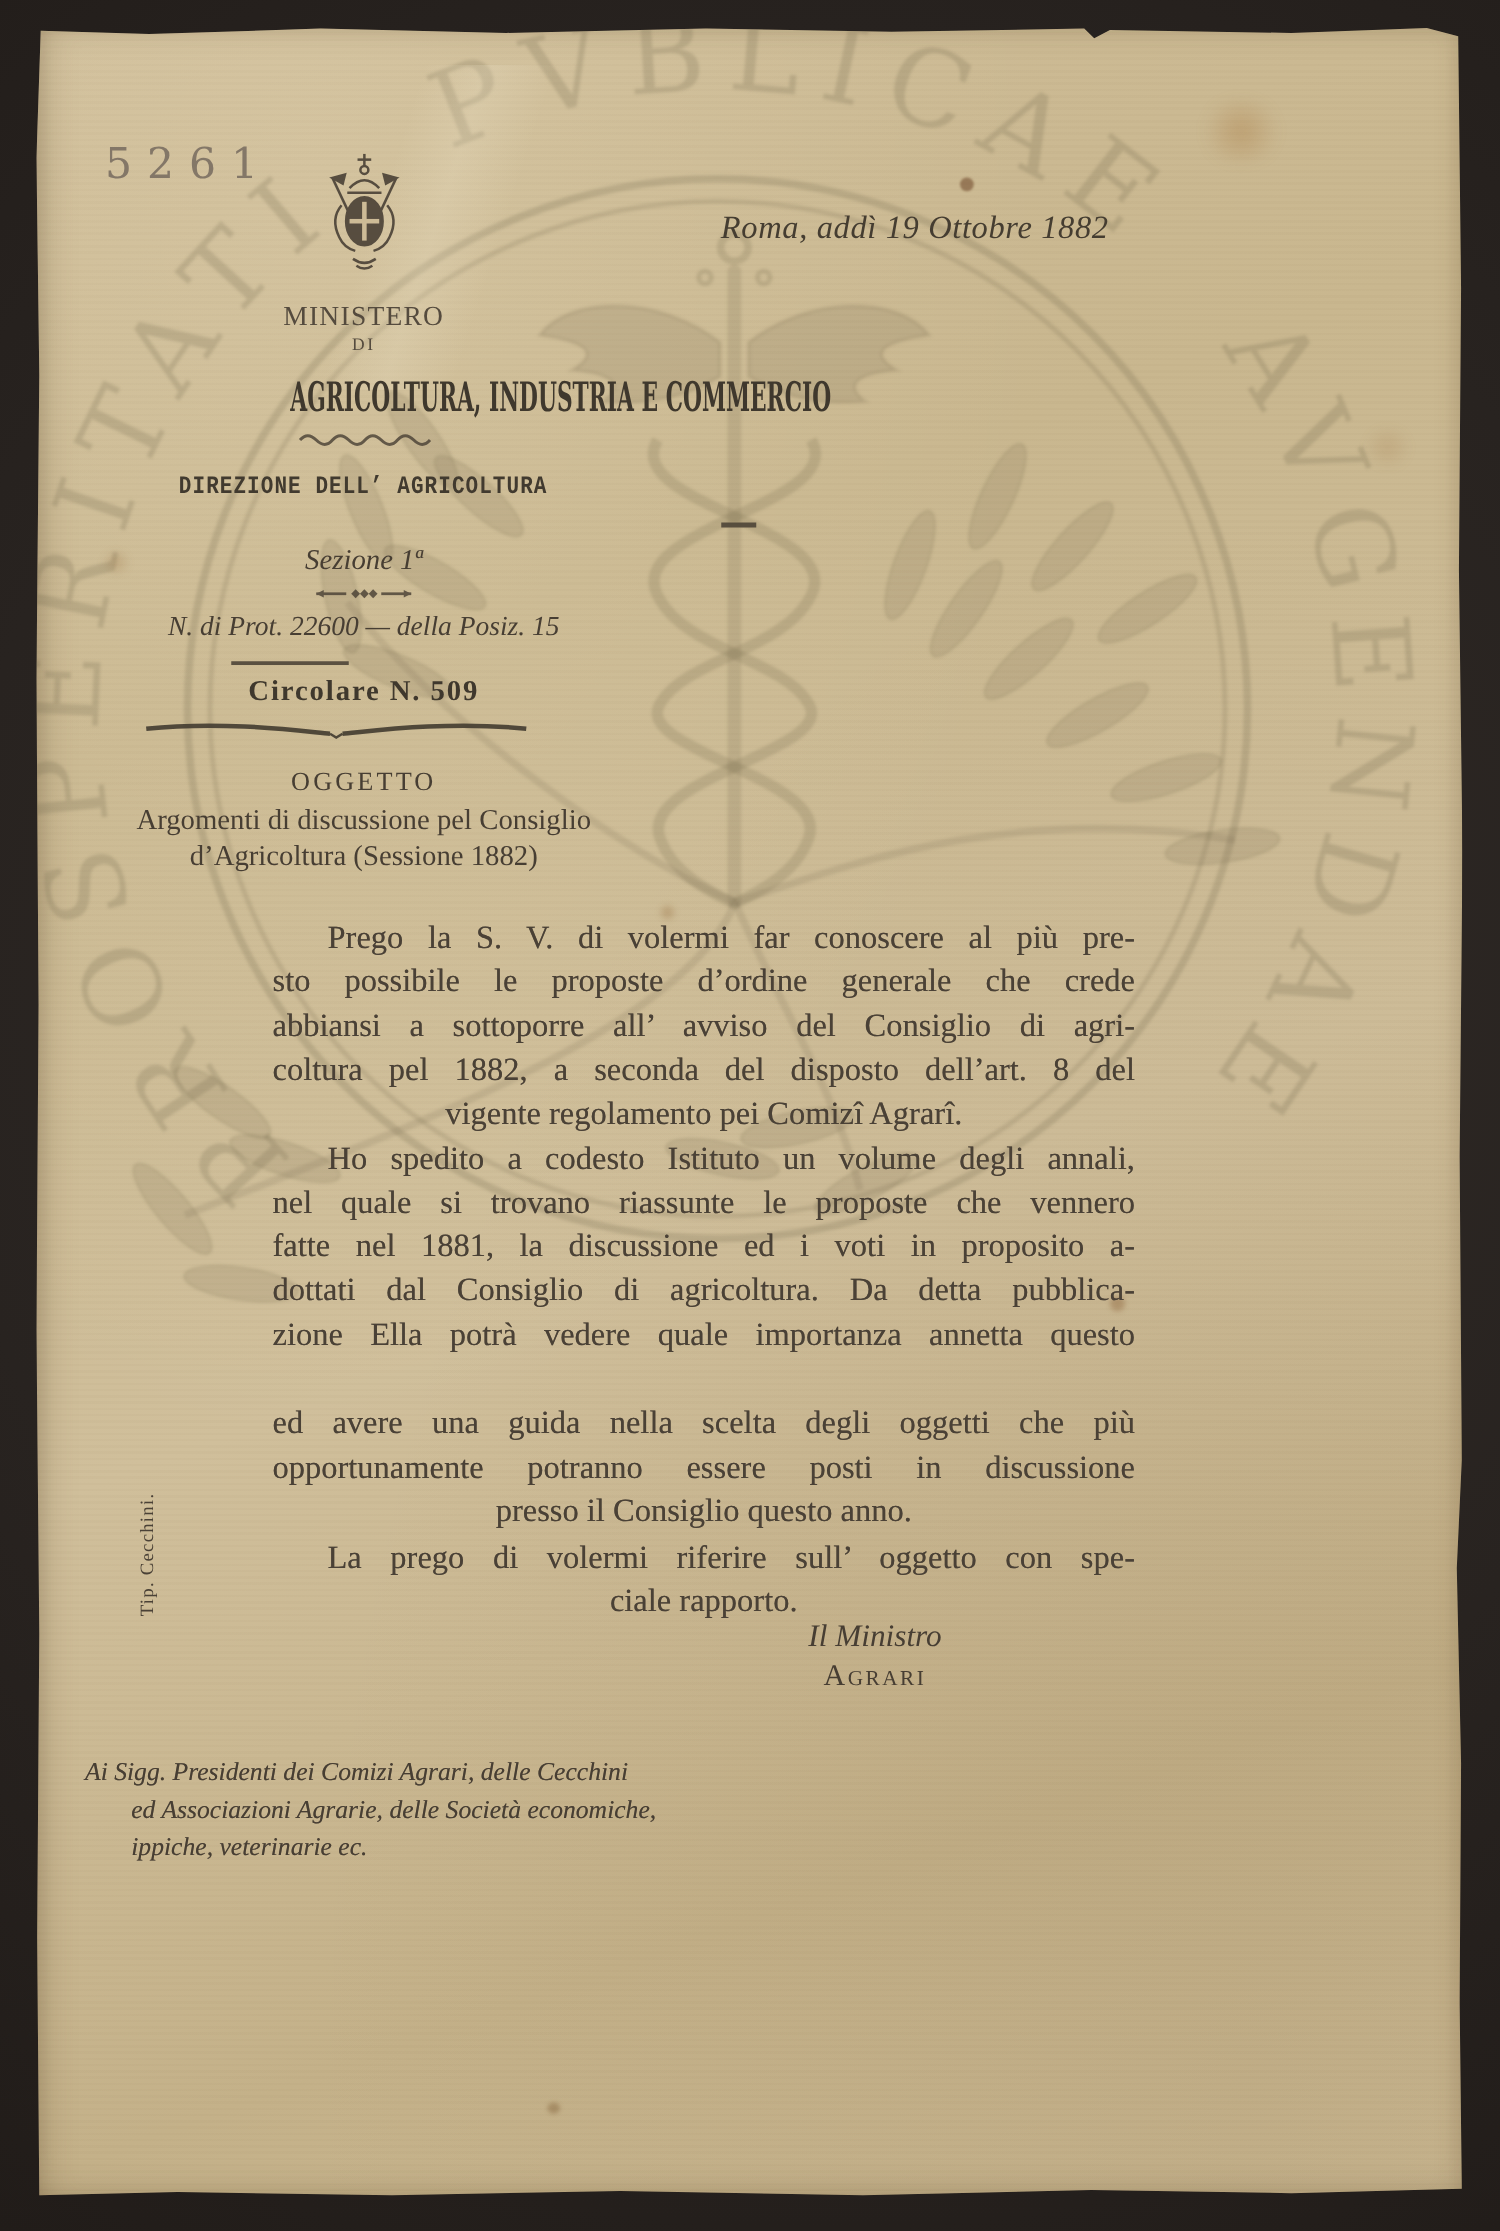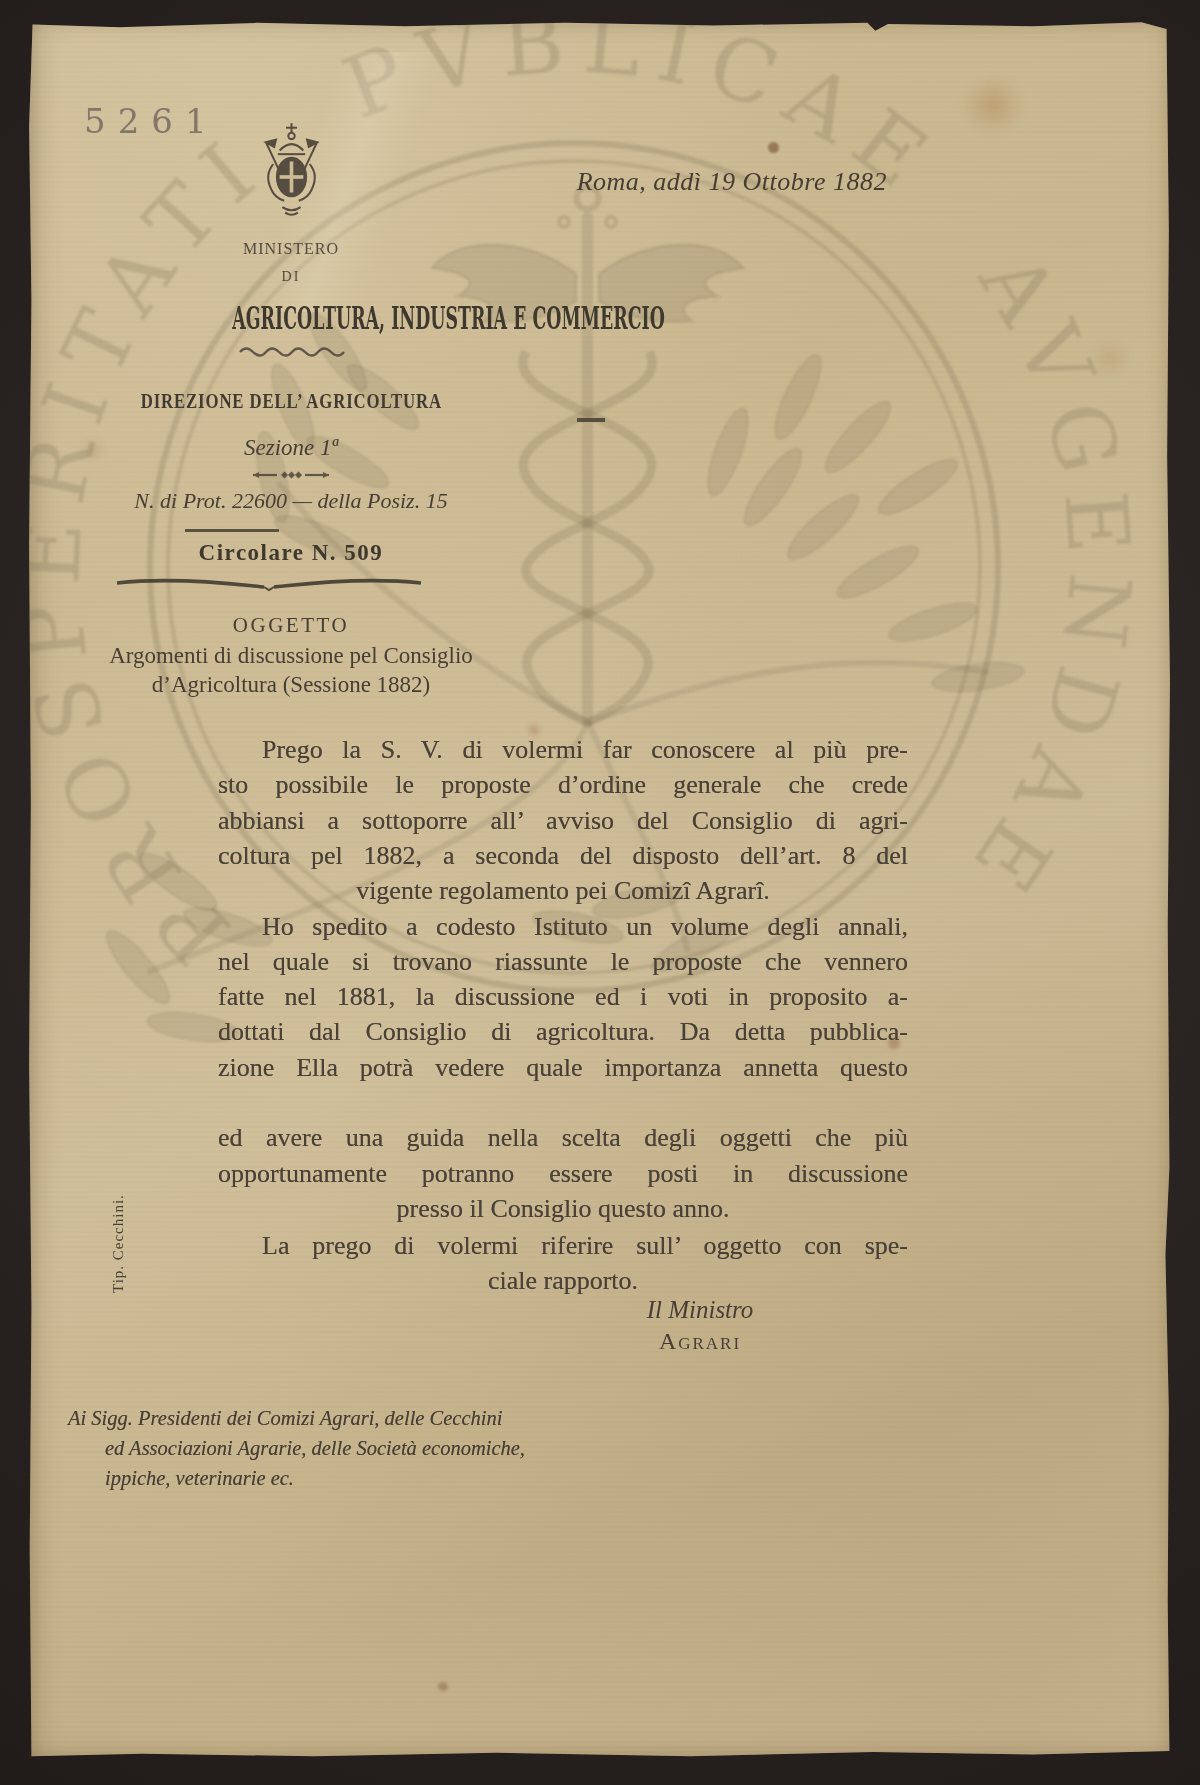--- a/index.html
+++ b/index.html
@@ -19,31 +19,31 @@
       inset -12px 0 24px -14px rgba(92,72,44,0.28),
       inset 0 -16px 30px -18px rgba(92,72,44,0.30),
       inset 0 12px 26px -16px rgba(92,72,44,0.22);
     clip-path:polygon(0.4% 0.15%,8% 0.3%,20% 0.05%,33% 0.25%,47% 0.05%,60% 0.2%,73.5% 0.05%,74.2% 0.5%,75.3% 0.12%,88% 0.25%,97.5% 0.02%,99.7% 0.4%,99.9% 12%,99.75% 25%,100% 38%,99.8% 52%,99.95% 66%,99.6% 71%,99.9% 80%,99.8% 91%,99.95% 99.6%,88% 99.8%,74% 99.65%,58% 99.9%,41% 99.7%,25% 99.9%,10% 99.75%,0.3% 99.9%,0.15% 88%,0.3% 74%,0.1% 60%,0.25% 45%,0.1% 30%,0.3% 16%,0.1% 6%);
     overflow:hidden;
   }
   .wm{position:absolute;left:0;top:0;width:1142px;height:1736px;filter:blur(1.1px);}
   .streak{position:absolute;left:110px;top:30px;width:420px;height:260px;pointer-events:none;
     background:linear-gradient(108deg, transparent 40%, rgba(236,226,199,0.55) 50%, transparent 61%);opacity:.45;}
   .stain{position:absolute;border-radius:50%;pointer-events:none;}
-  .stamp{position:absolute;left:56px;top:79px;font-family:"DejaVu Serif",serif;font-size:34px;
+  .stamp{position:absolute;left:56px;top:89px;font-family:"DejaVu Serif",serif;font-size:34px;
     letter-spacing:12px;color:rgba(118,106,94,0.85);}
   .crest{position:absolute;left:227px;top:98px;width:73px;height:103px;}
   .dateline{position:absolute;left:539px;top:145px;width:320px;text-align:right;
     font-style:italic;font-size:26px;color:#453d31;letter-spacing:0.5px;}
   .hc{position:absolute;left:60px;width:406px;text-align:center;color:#473e33;}
-  .t-ministero{top:218px;font-size:16px;letter-spacing:1px;color:#554b3e;}
+  .t-ministero{top:218px;font-size:22px;letter-spacing:1px;color:#554b3e;}
   .t-di{top:247px;font-size:14px;letter-spacing:2px;color:#554b3e;}
   .t-agric{top:279px;font-size:29px;font-family:"DejaVu Serif",serif;font-weight:700;color:#3f382d;white-space:nowrap;}
   .t-agric span{display:inline-block;transform:scale(0.60,1.12);transform-origin:50% 50%;}
-  .t-direz{top:368px;font-size:20px;font-family:Liberation Serif, serif;font-weight:700;
+  .t-direz{top:356px;font-size:20px;font-family:Liberation Mono, monospace;font-weight:700;
     letter-spacing:1px;color:#413a2f;white-space:nowrap;}
   .t-direz span{display:inline-block;transform:scaleX(0.84);transform-origin:50% 50%;}
   .t-sez{top:413px;font-style:italic;font-size:23px;color:#473e33;}
   .t-prot{top:466px;font-style:italic;font-size:22px;color:#473e33;white-space:nowrap;}
   .t-circ{top:518px;font-size:23px;font-weight:700;letter-spacing:1.5px;color:#3f382d;}
   .t-ogg{top:591px;font-size:21px;letter-spacing:2.5px;color:#473e33;}
   .t-sub1{top:621px;font-size:23px;}
   .t-sub2{top:650px;font-size:23px;}
   .orn{position:absolute;}
   .dash-rule{position:absolute;left:549px;top:396px;width:28px;height:3.5px;background:#473e33;opacity:.85;}

